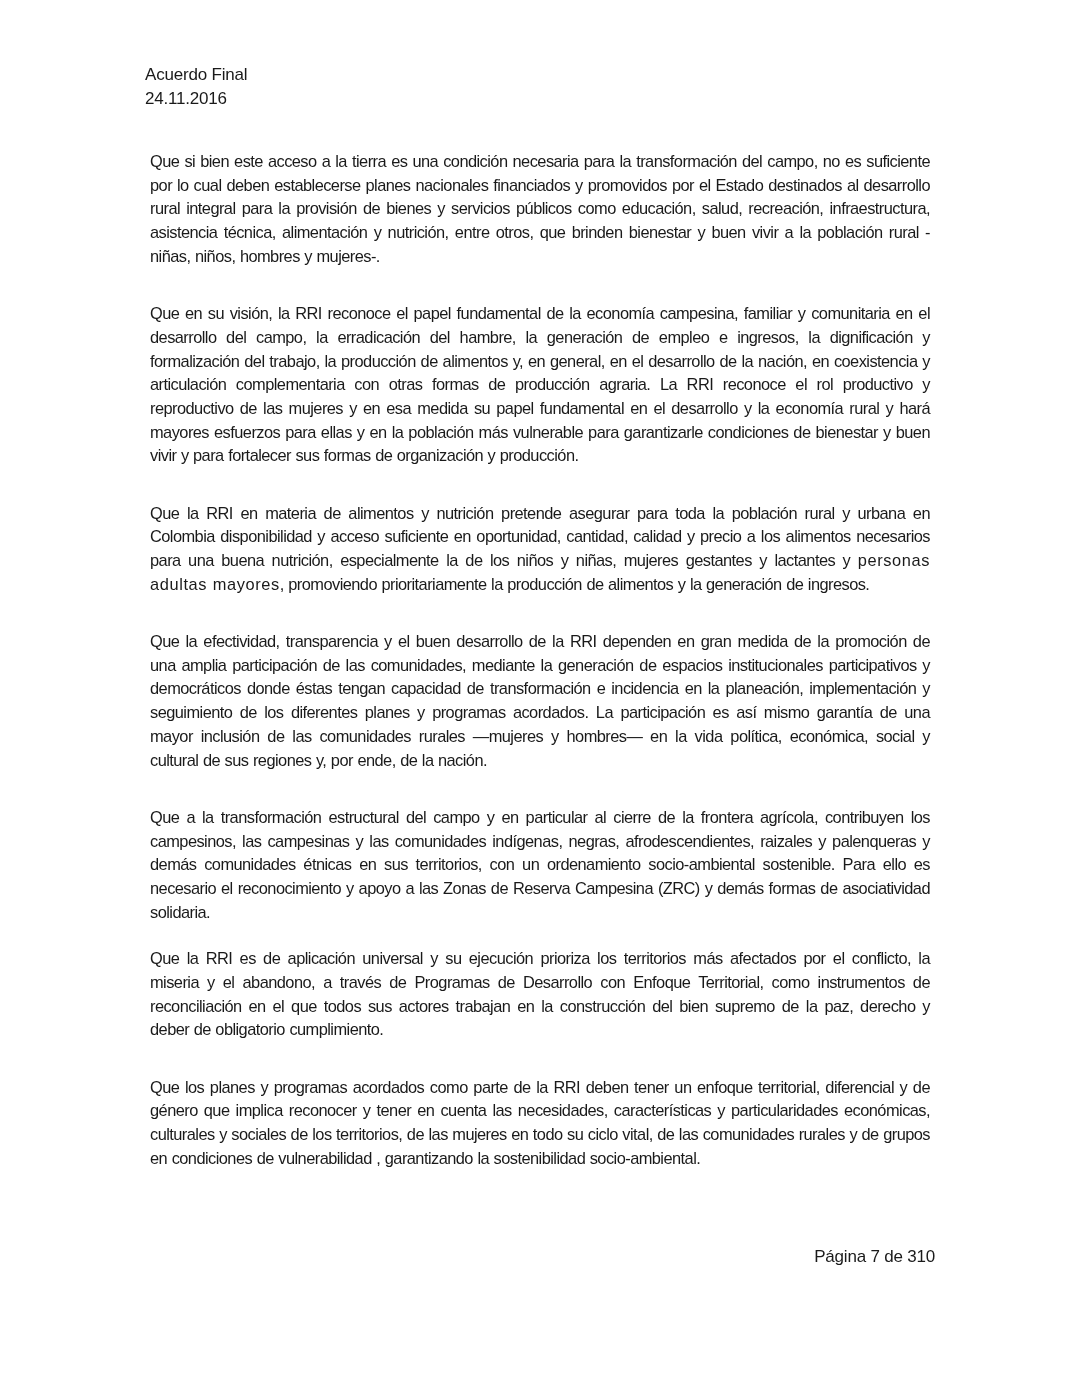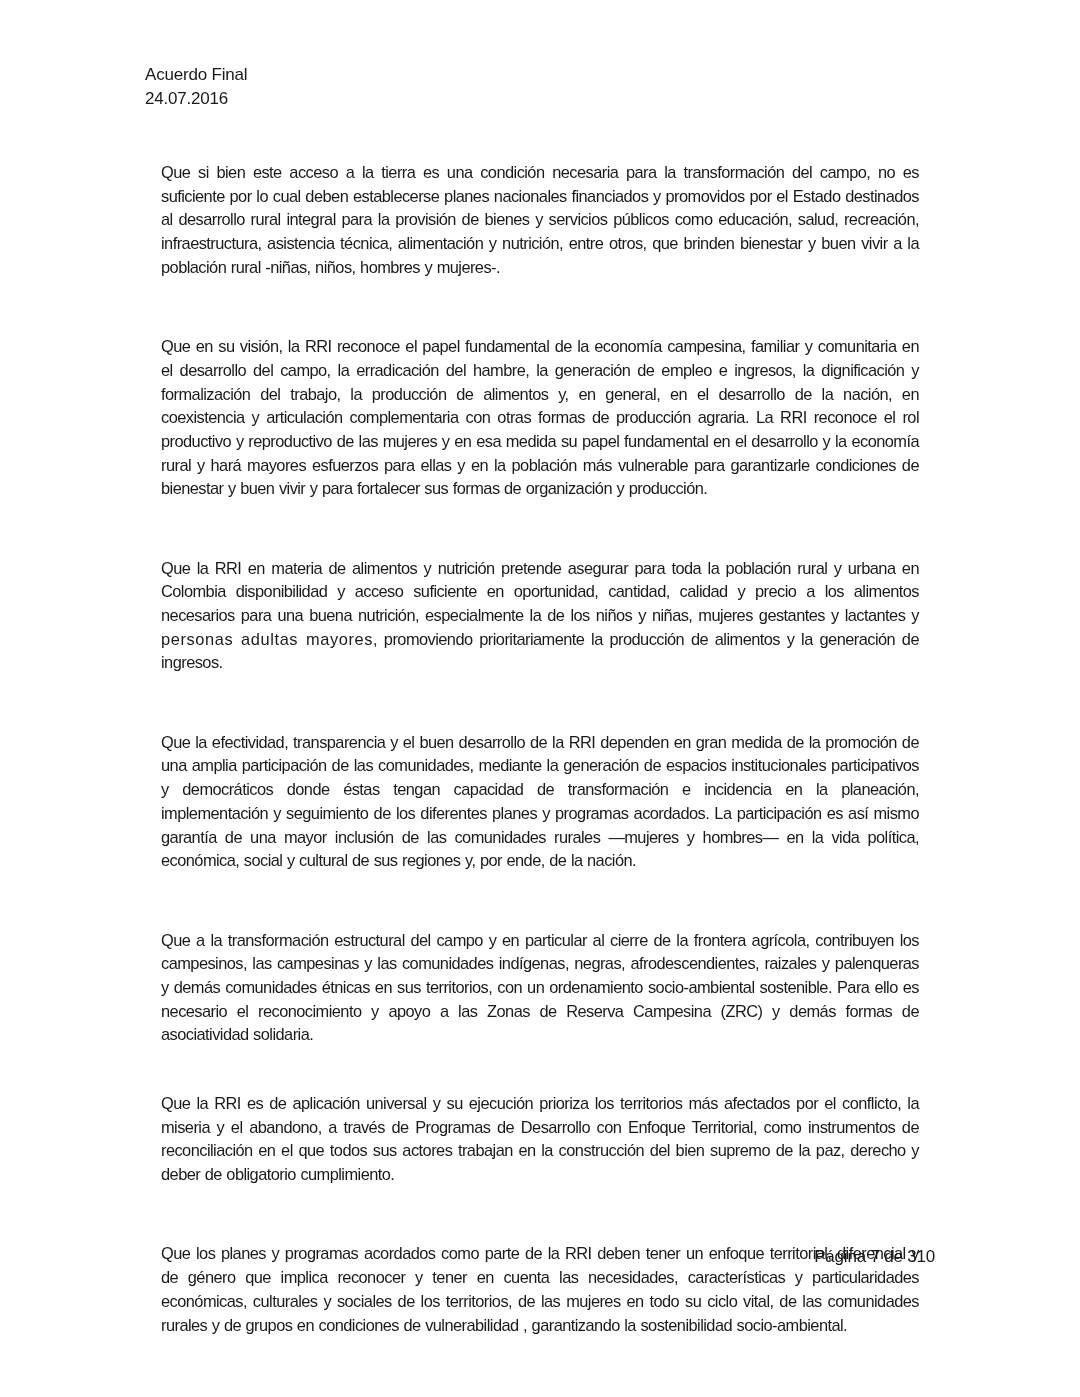--- a/index.html
+++ b/index.html
@@ -32,21 +32,21 @@
       letter-spacing: -0.2px;
     }
     .header div { white-space: nowrap; }
     .body-wrap {
       position: absolute;
       left: 145px;
       top: 145px;
       width: 790px;
     }
     .para {
-      margin: 16px;
+      margin: 5px;
       font-size: 16.4px;
       line-height: 23.7px;
       text-align: justify;
       text-align-last: left;
       letter-spacing: -0.55px;
       word-spacing: 0.5px;
     }
     .gap-lg { height: 23.6px; }
     .gap-sm { height: 13px; }
     .spaced { letter-spacing: 0.6px; }
@@ -60,21 +60,21 @@
       white-space: nowrap;
     }
   </style>
 </head>
 <body>
 
 <div class="page">
 
   <div class="header">
     <div>Acuerdo Final</div>
-    <div>24.07.2016</div>
+    <div>24.11.2016</div>
   </div>
 
   <div class="body-wrap">
     <p class="para">Que si bien este acceso a la tierra es una condición necesaria para la transformación del campo, no es suficiente por lo cual deben establecerse planes nacionales financiados y promovidos por el Estado destinados al desarrollo rural integral para la provisión de bienes y servicios públicos como educación, salud, recreación, infraestructura, asistencia técnica, alimentación y nutrición, entre otros, que brinden bienestar y buen vivir a la población rural -niñas, niños, hombres y mujeres-.</p>
     <div class="gap-lg"></div>
     <p class="para">Que en su visión, la RRI reconoce el papel fundamental de la economía campesina, familiar y comunitaria en el desarrollo del campo, la erradicación del hambre, la generación de empleo e ingresos, la dignificación y formalización del trabajo, la producción de alimentos y, en general, en el desarrollo de la nación, en coexistencia y articulación complementaria con otras formas de producción agraria. La RRI reconoce el rol productivo y reproductivo de las mujeres y en esa medida su papel fundamental en el desarrollo y la economía rural y hará mayores esfuerzos para ellas y en la población más vulnerable para garantizarle condiciones de bienestar y buen vivir y para fortalecer sus formas de organización y producción.</p>
     <div class="gap-lg"></div>
     <p class="para"><span>Que la RRI en materia de alimentos y nutrición pretende asegurar para toda la población rural y urbana en Colombia disponibilidad y acceso suficiente en oportunidad, cantidad, calidad y precio a los alimentos necesarios para una buena nutrición, especialmente la de los niños y niñas, mujeres gestantes y lactantes y </span><span class="spaced">personas adultas mayores</span><span>, promoviendo prioritariamente la producción de alimentos y la generación de ingresos.</span></p>
     <div class="gap-lg"></div>
     <p class="para">Que la efectividad, transparencia y el buen desarrollo de la RRI dependen en gran medida de la promoción de una amplia participación de las comunidades, mediante la generación de espacios institucionales participativos y democráticos donde éstas tengan capacidad de transformación e incidencia en la planeación, implementación y seguimiento de los diferentes planes y programas acordados. La participación es así mismo garantía de una mayor inclusión de las comunidades rurales —mujeres y hombres— en la vida política, económica, social y cultural de sus regiones y, por ende, de la nación.</p>

